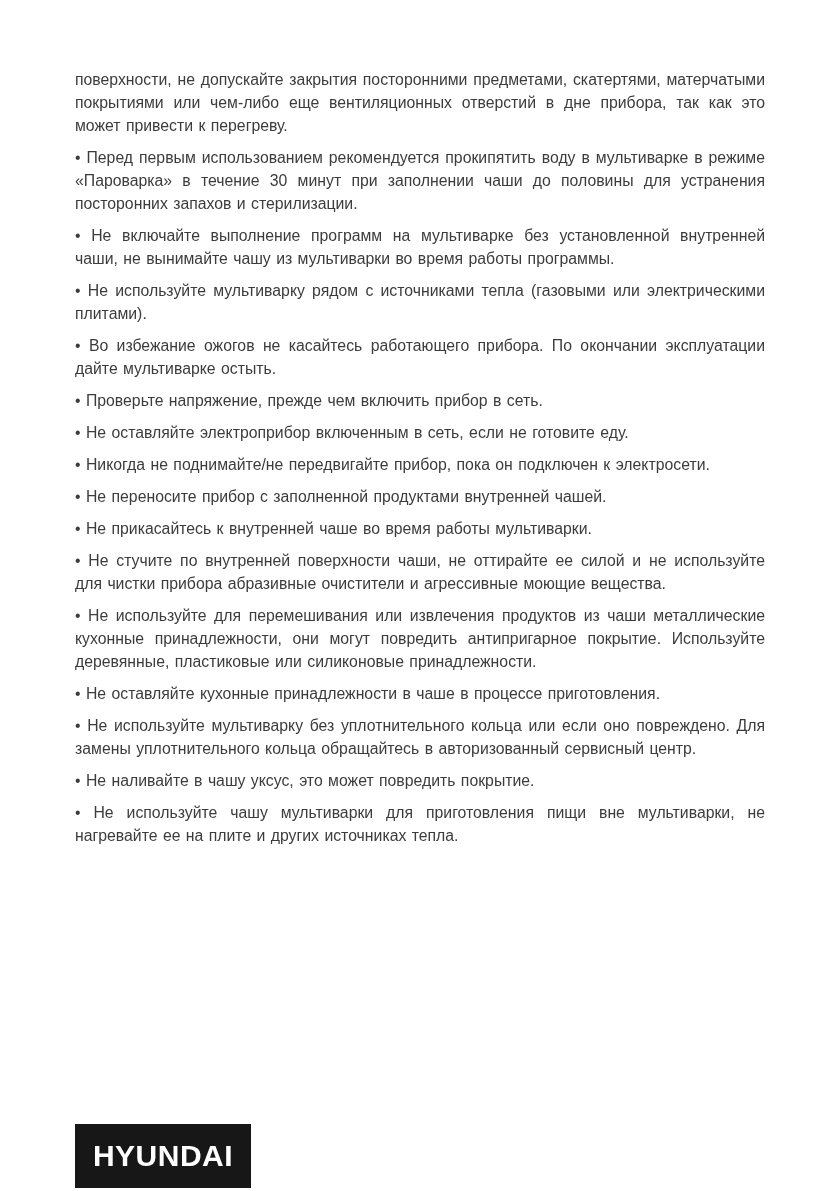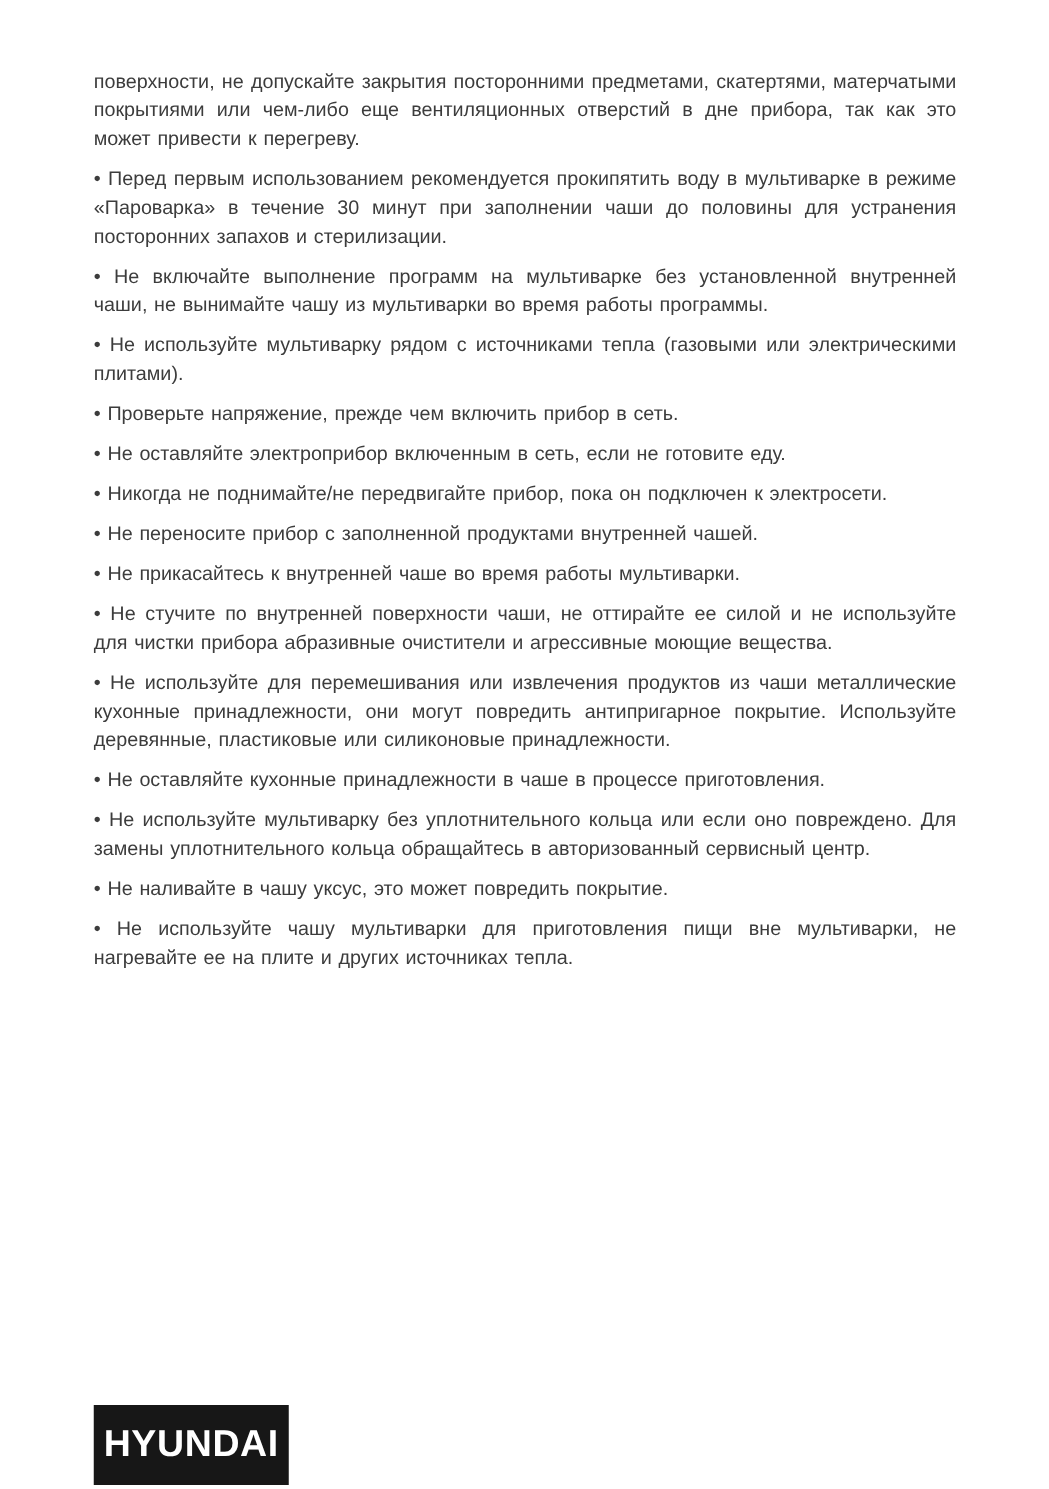--- a/index.html
+++ b/index.html
@@ -6,40 +6,40 @@
   html, body { width: 839px; height: 1191px; }
   body {
     background: #ffffff;
     font-family: "Liberation Sans", sans-serif;
     color: #3c3c3c;
     position: relative;
     overflow: hidden;
   }
   .content {
     position: absolute;
-    top: 54px;
+    top: 68px;
     left: 75px;
     width: 690px;
   }
   .para {
     font-size: 15.8px;
     line-height: 23px;
     text-align: justify;
     margin-bottom: 9px;
     color: #3c3c3c;
     word-spacing: 1px;
   }
   .para .marker {
     display: inline;
   }
   .logo-box {
     position: absolute;
     left: 75px;
     top: 1124px;
-    width: 156px;
+    width: 176px;
     height: 64px;
     background: #171717;
     display: flex;
     align-items: center;
     justify-content: center;
   }
   .logo-box .logo-text {
     color: #ffffff;
     font-weight: 700;
     font-size: 30px;
@@ -49,20 +49,21 @@
 </style>
 </head>
 <body>
 
 <div class="content">
   <p class="para">поверхности, не допускайте закрытия посторонними предметами, скатертями, матерчатыми покрытиями или чем-либо еще вентиляционных отверстий в дне прибора, так как это может привести к перегреву.</p>
   <div>
       <p class="para"><span class="marker">• </span>Перед первым использованием рекомендуется прокипятить воду в мультиварке в режиме «Пароварка» в течение 30 минут при заполнении чаши до половины для устранения посторонних запахов и стерилизации.</p>
       <p class="para"><span class="marker">• </span>Не включайте выполнение программ на мультиварке без установленной внутренней чаши, не вынимайте чашу из мультиварки во время работы программы.</p>
       <p class="para"><span class="marker">• </span>Не используйте мультиварку рядом с источниками тепла (газовыми или электрическими плитами).</p>
+      <p class="para"><span class="marker">• </span>Во избежание ожогов не касайтесь работающего прибора. По окончании эксплуатации дайте мультиварке остыть.</p>
       <p class="para"><span class="marker">• </span>Проверьте напряжение, прежде чем включить прибор в сеть.</p>
       <p class="para"><span class="marker">• </span>Не оставляйте электроприбор включенным в сеть, если не готовите еду.</p>
       <p class="para"><span class="marker">• </span>Никогда не поднимайте/не передвигайте прибор, пока он подключен к электросети.</p>
       <p class="para"><span class="marker">• </span>Не переносите прибор с заполненной продуктами внутренней чашей.</p>
       <p class="para"><span class="marker">• </span>Не прикасайтесь к внутренней чаше во время работы мультиварки.</p>
       <p class="para"><span class="marker">• </span>Не стучите по внутренней поверхности чаши, не оттирайте ее силой и не используйте для чистки прибора абразивные очистители и агрессивные моющие вещества.</p>
       <p class="para"><span class="marker">• </span>Не используйте для перемешивания или извлечения продуктов из чаши металлические кухонные принадлежности, они могут повредить антипригарное покрытие. Используйте деревянные, пластиковые или силиконовые принадлежности.</p>
       <p class="para"><span class="marker">• </span>Не оставляйте кухонные принадлежности в чаше в процессе приготовления.</p>
       <p class="para"><span class="marker">• </span>Не используйте мультиварку без уплотнительного кольца или если оно повреждено. Для замены уплотнительного кольца обращайтесь в авторизованный сервисный центр.</p>
       <p class="para"><span class="marker">• </span>Не наливайте в чашу уксус, это может повредить покрытие.</p>

